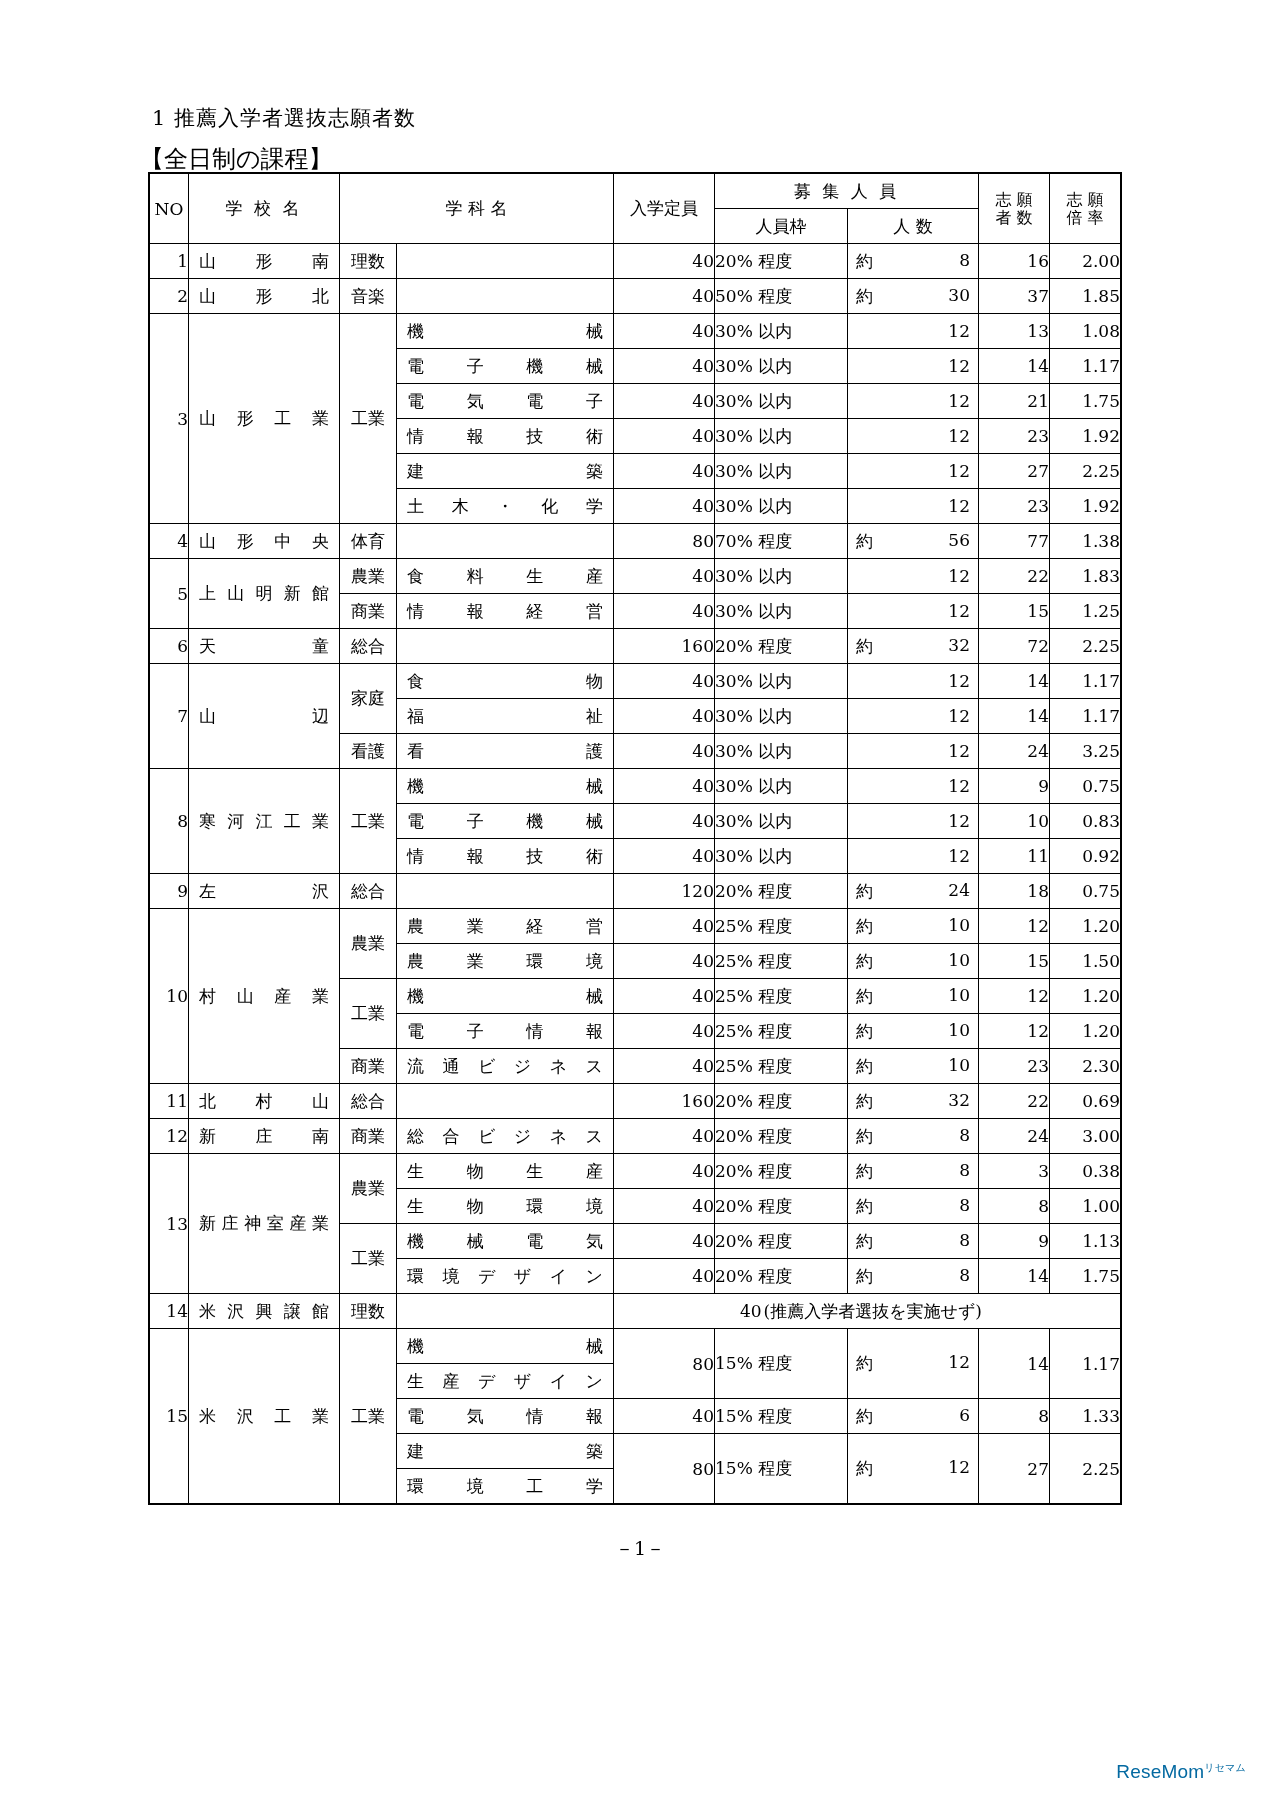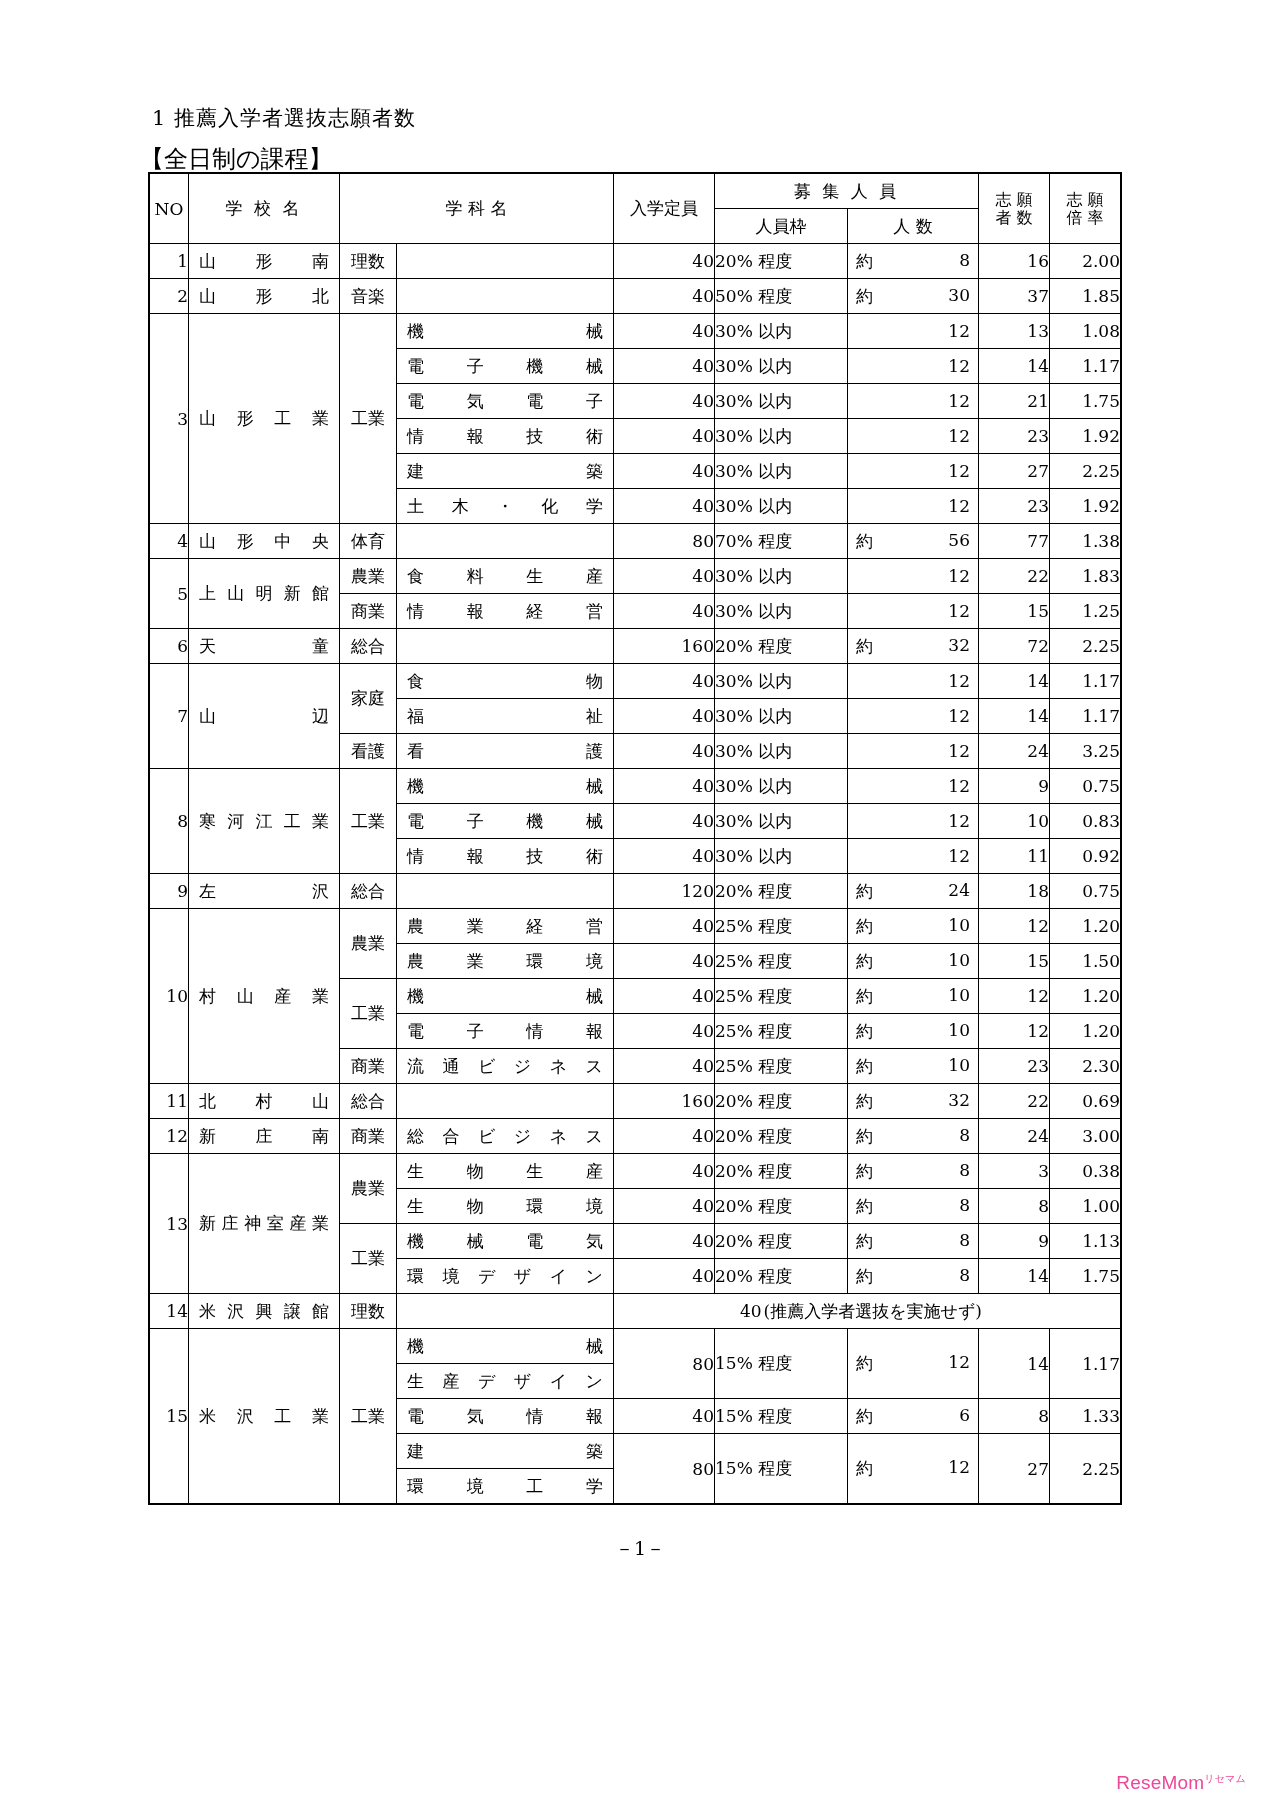--- a/index.html
+++ b/index.html
@@ -81,24 +81,24 @@
   .pagenum{
     position:absolute;
     left:0;width:1280px;
     top:1536px;
     text-align:center;
     font-size:19px;
     font-family:"DejaVu Serif", serif;
   }
   .watermark{
     position:absolute;
-    right:34px;bottom:15px;
+    right:34px;bottom:26px;
     font-family:"Liberation Sans", sans-serif;
     font-size:19px;
-    color:#ec4899;
+    color:#0369a1;
     letter-spacing:0.2px;
   }
   .watermark .sup{font-size:10px;vertical-align:super;}
 </style>
 </head>
 <body>
 
 <div class="page">
 
   <div class="title">1 推薦入学者選抜志願者数</div>

